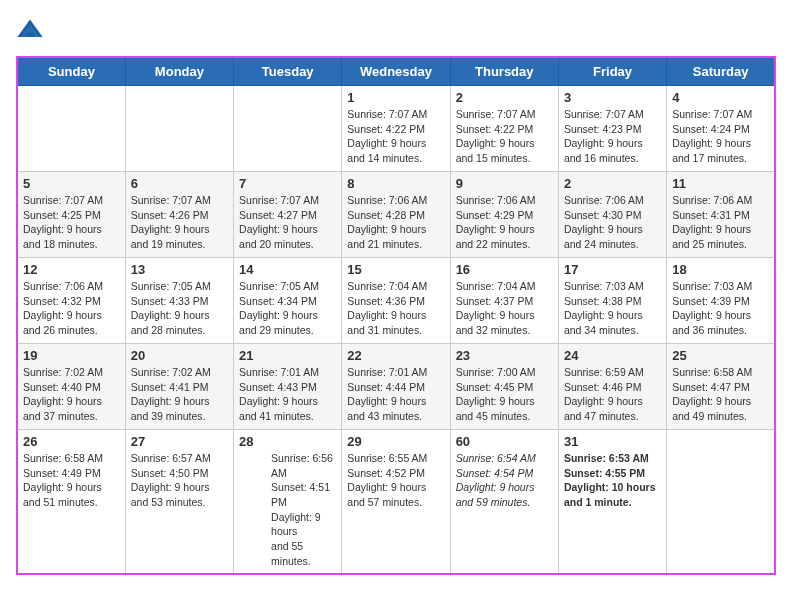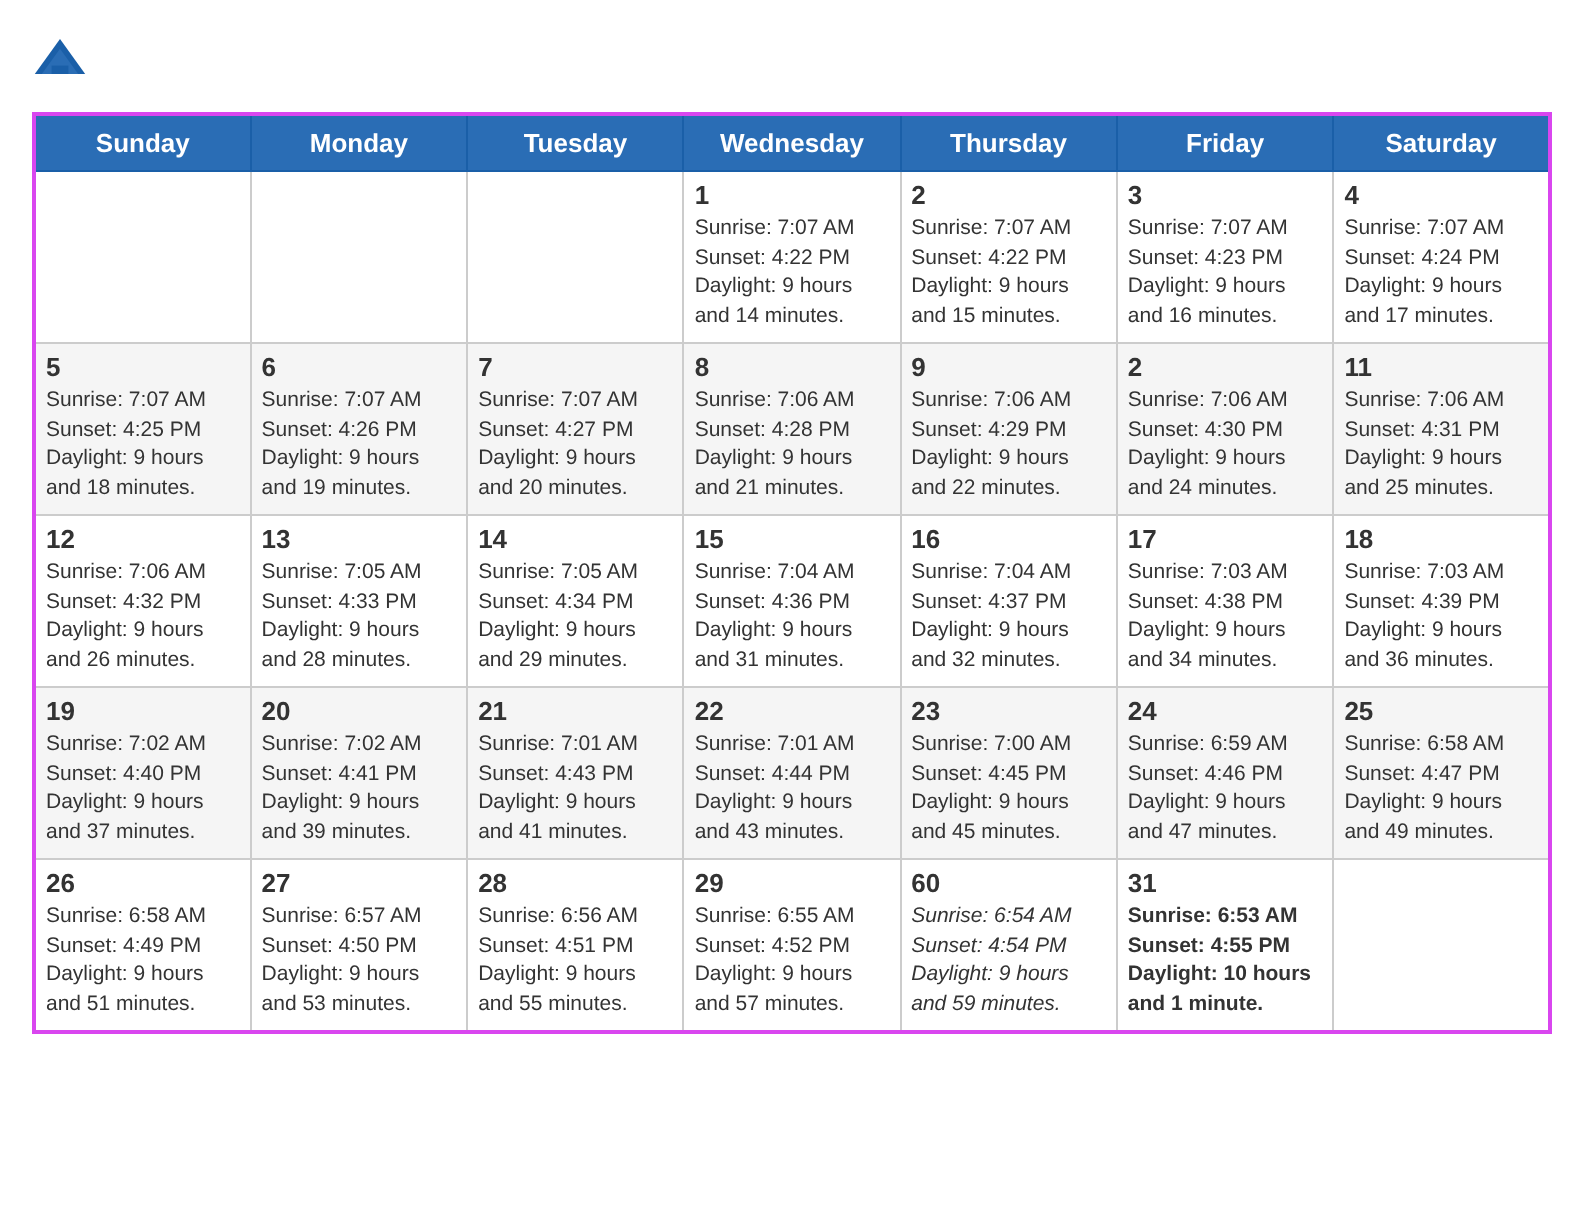--- a/index.html
+++ b/index.html
@@ -328,21 +328,21 @@
         </td>
         <td>
           <span class="day-num">27</span>
           <div class="day-info" style="white-space: pre-line;">Sunrise: 6:57 AM
 Sunset: 4:50 PM
 Daylight: 9 hours
 and 53 minutes.</div>
         </td>
         <td>
           <span class="day-num">28</span>
-          <div class="day-info" style="white-space: pre-line;">Sunrise: 6:56 AM
+          <div class="day-info" style="white-space: pre-line; margin-left: 32px;">Sunrise: 6:56 AM
 Sunset: 4:51 PM
 Daylight: 9 hours
 and 55 minutes.</div>
         </td>
         <td>
           <span class="day-num">29</span>
           <div class="day-info" style="white-space: pre-line;">Sunrise: 6:55 AM
 Sunset: 4:52 PM
 Daylight: 9 hours
 and 57 minutes.</div>

